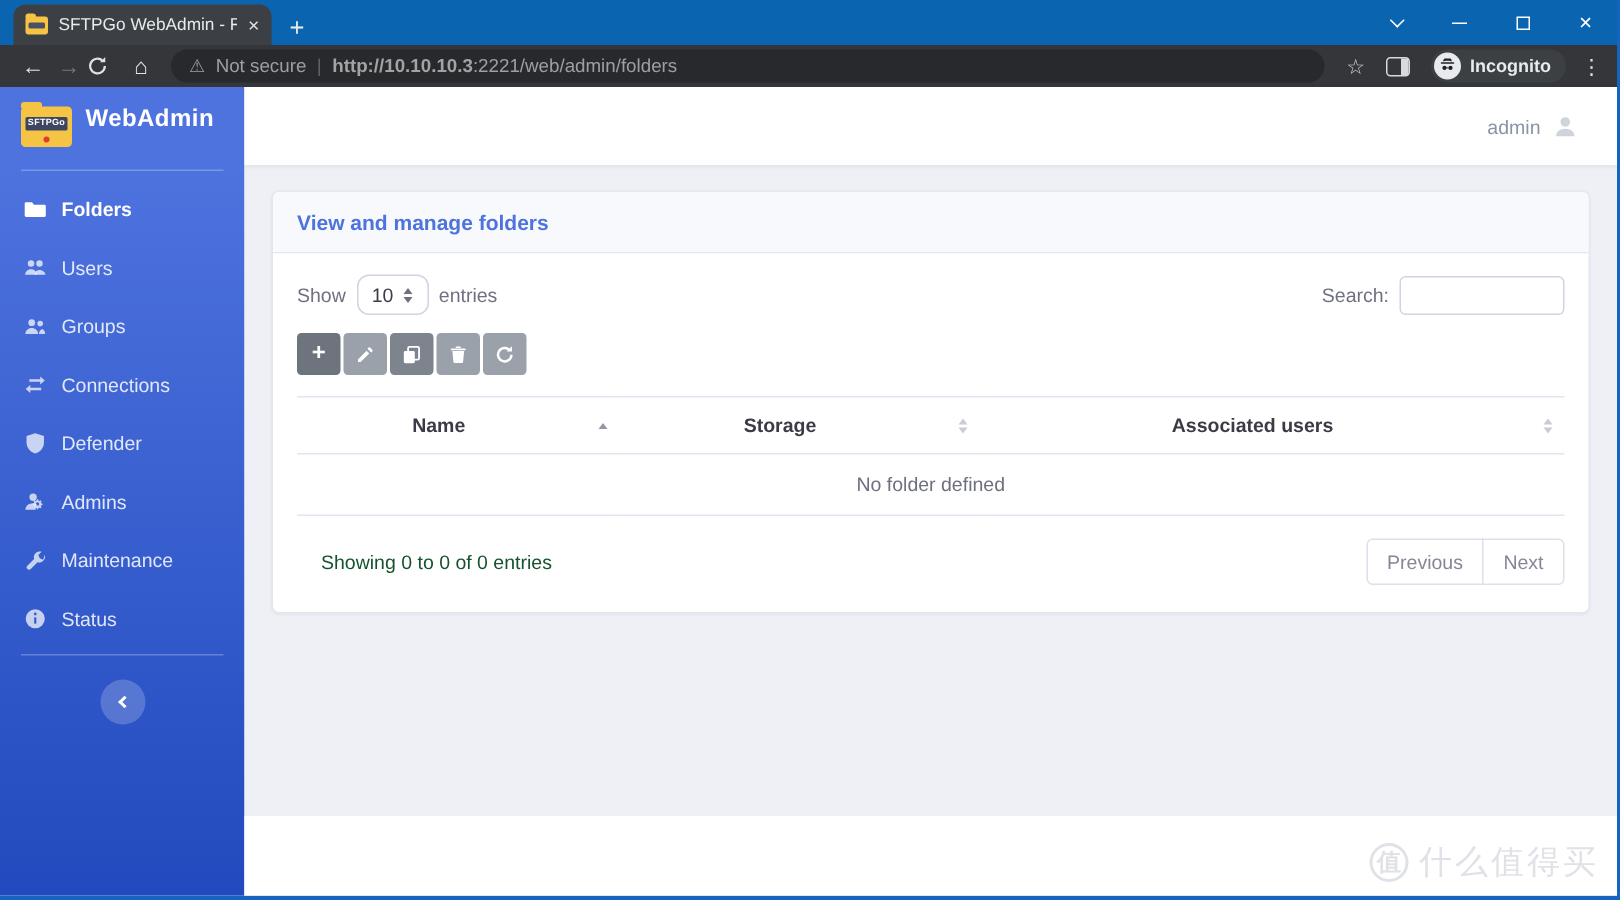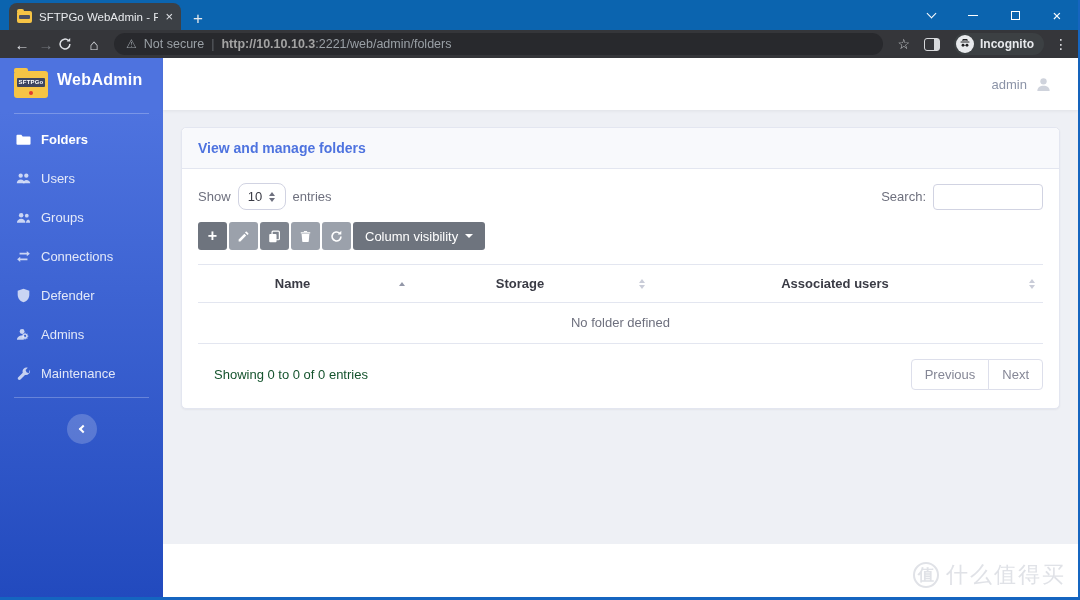--- a/index.html
+++ b/index.html
@@ -244,20 +244,30 @@
           </span>
         <span>Admins</span>
       </div>
       <div class="nav-item">
         <span>
             <svg width="15" height="15" viewBox="0 0 16 16" fill="currentColor">
               <path d="M14.8 4.1c.5 1.5.1 3.2-1.1 4.3-1.1 1.1-2.7 1.5-4.1 1.1l-4.8 4.8c-.7.7-1.8.7-2.4 0-.7-.7-.7-1.8 0-2.4l4.8-4.8C6.7 5.7 7.1 4.1 8.2 3 9.3 1.8 11 1.4 12.5 1.9L10.2 4.2l1 2.4 2.4 1z"></path>
             </svg>
           </span>
         <span>Maintenance</span>
+      </div>
+      <div class="nav-item">
+        <span>
+            <svg width="15" height="15" viewBox="0 0 16 16">
+              <circle cx="8" cy="8" r="6.8" fill="currentColor"></circle>
+              <rect x="7.2" y="6.9" width="1.6" height="4.6" rx=".5" fill="#3a5fd3"></rect>
+              <circle cx="8" cy="4.6" r="1" fill="#3a5fd3"></circle>
+            </svg>
+          </span>
+        <span>Status</span>
       </div>
 
       <hr class="side-div">
       <div class="collapse-btn">
         <span class="chev-left"></span>
       </div>
     </aside>
 
     <div class="content-col">
 
@@ -325,24 +335,20 @@
                   </span>
               </button>
               <button class="tbtn disabled">
                 <span>
                     <svg width="13" height="13" viewBox="0 0 16 16">
                       <path d="M13.5 8a5.5 5.5 0 1 1-1.6-3.9" fill="none" stroke="#fff" stroke-width="2"></path>
                       <path d="M13.9 1v4.4h-4.4z" fill="#fff"></path>
                     </svg>
                   </span>
               </button>
-              <button class="tbtn colvis">
-                <span>Column visibility</span>
-                <span class="caret"></span>
-              </button>
             </div>
 
             <div class="table-wrap">
               <table class="folders">
                 <thead>
                   <tr>
                     <th class="col-name">
                       <span>Name</span>
                       <span class="sorter">
                           <span class="s-up s-active"></span>

